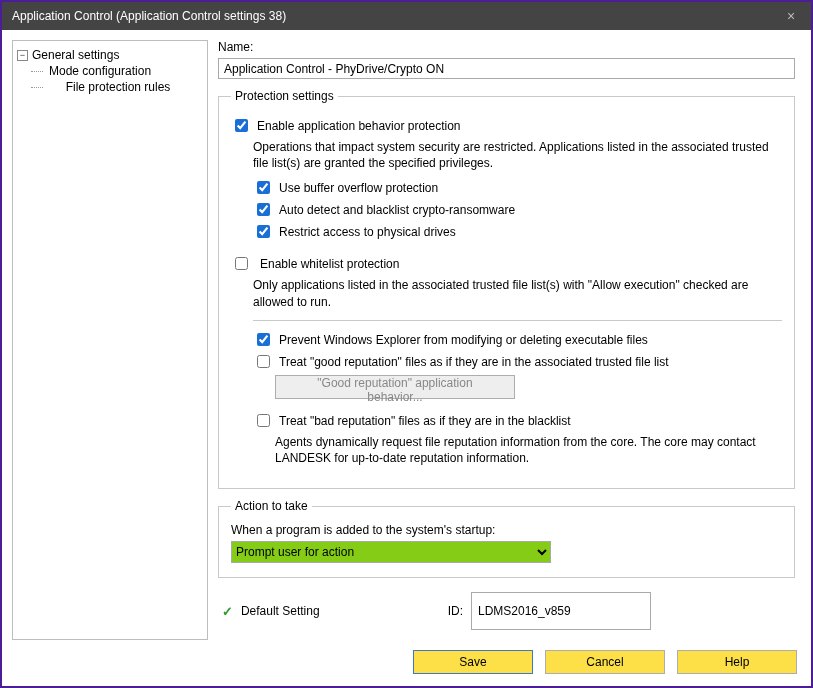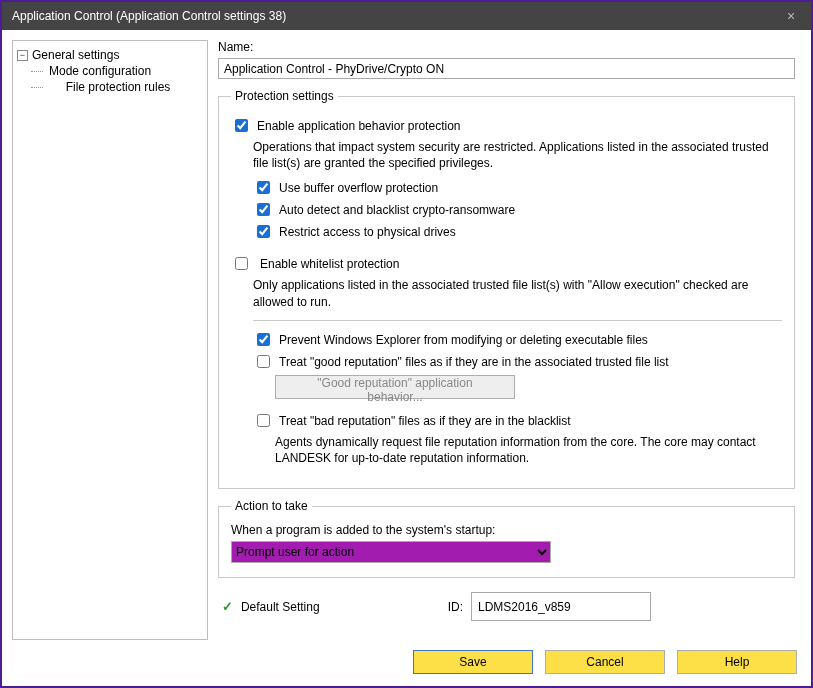--- a/index.html
+++ b/index.html
@@ -63,28 +63,28 @@
   hr.sep { border:none; border-top:1px solid #c9c9c9; margin:10px 0 10px 22px; }
 
   .btn {
     border:1px solid #adadad; background:#fde047; height:24px;
     padding:0 16px; cursor:pointer;
   }
   .btn:disabled { color:#888; background:#eee; cursor:default;}
   .btn-wide { width:240px; }
 
   select.combo {
-    width:320px; height:22px; border:1px solid #a9a9a9; background:#a21caf;
+    width:320px; height:22px; border:1px solid #a9a9a9; background:#84cc16;
   }
 
   .status-row {
     display:flex; align-items:center; gap:8px; margin:14px 0 4px 4px;
   }
   .green-check { color:#2e9a2e; font-weight:bold; font-size:13px;}
-  .id-field { border:1px solid #a9a9a9; padding:3px 6px; width:180px; height:29px; background:#fff; }
+  .id-field { border:1px solid #a9a9a9; padding:3px 6px; width:180px; height:38px; background:#fff; }
 
   .footer {
     display:flex; justify-content:flex-end; gap:12px;
     padding:10px 14px 12px 0;
   }
   .footer .btn { width:120px; }
   .footer .btn.primary { border:1px solid #3b78c8; background:#fde047; }
 
 </style>
 </head>

